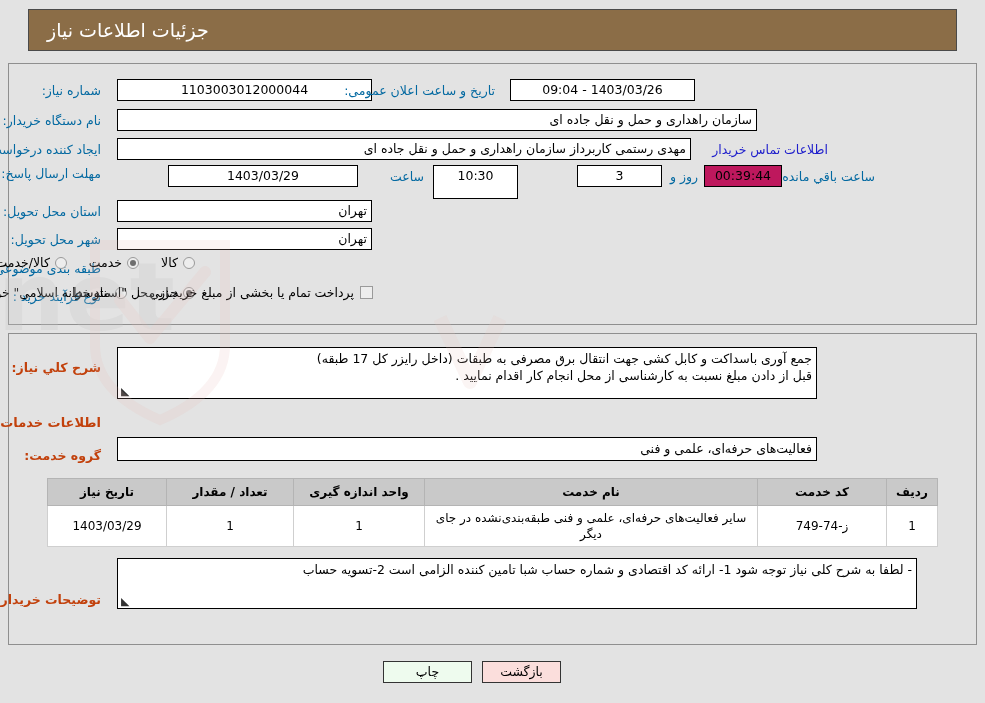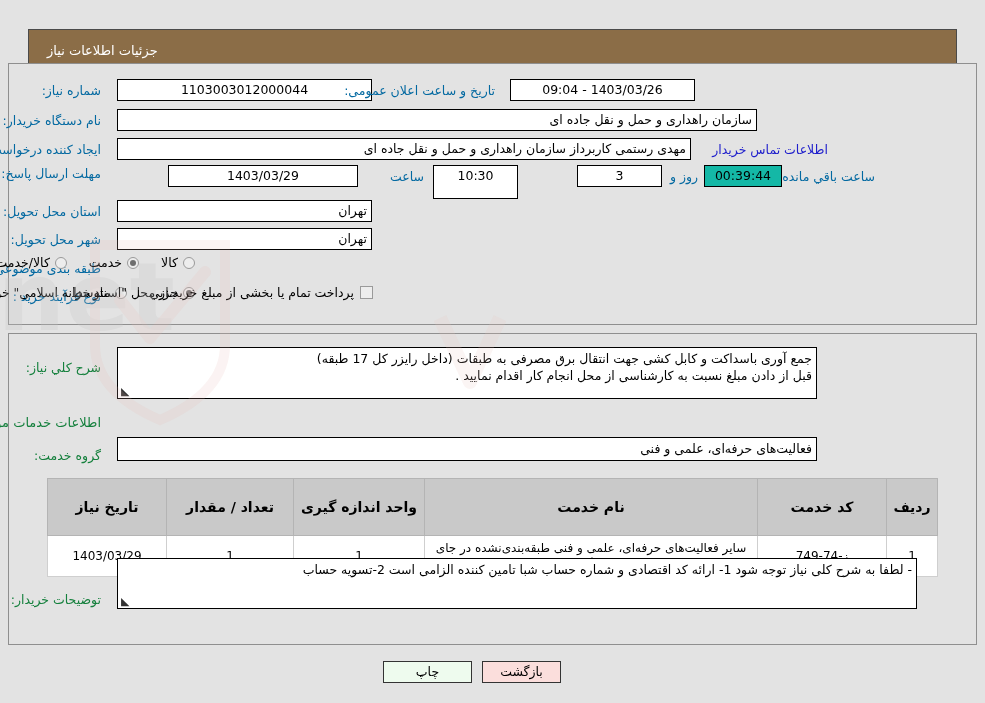--- a/index.html
+++ b/index.html
@@ -32,29 +32,28 @@
   .header-bar {
     position: absolute;
     right: 28px;
     top: 9px;
     width: 929px;
     height: 42px;
     background: #8b6d47;
     border: 1px solid #4a4a4a;
     box-sizing: border-box;
     color: #ffffff;
-    font-size: 13px;
+    font-size: 19px;
     display: flex;
     align-items: center;
     justify-content: flex-start;
     padding-right: 8px;
     padding-left: 18px;
     flex-direction: row-reverse;
     z-index: 2;
-    margin-top: 20px;
   }
   .header-title { white-space: nowrap; }
 
   
   .panel {
     position: absolute;
     border: 1px solid #8f8f8f;
     box-sizing: border-box;
     background: #e3e3e3;
     z-index: 2;
@@ -67,43 +66,43 @@
     position: absolute;
     font-size: 12.5px;
     color: #0369a1;
     white-space: nowrap;
     line-height: 15px;
     z-index: 3;
   }
   .lbl-b {
     position: absolute;
     font-size: 12.5px;
-    color: #15803d;
-    font-weight: normal;
+    color: #c2410c;
+    font-weight: bold;
     white-space: nowrap;
     line-height: 15px;
     z-index: 3;
   }
   .fld {
     position: absolute;
     border: 1px solid #000;
     background: #ffffff;
     box-sizing: border-box;
     font-size: 12.5px;
     color: #000;
     font-family: "DejaVu Sans", "Liberation Sans", sans-serif;
     line-height: 18px;
     padding: 0 4px;
     white-space: nowrap;
     overflow: hidden;
     text-align: center;
     z-index: 3;
   }
   .fld.right { text-align: right; }
-  .fld.cream { background: #14b8a6; }
+  .fld.cream { background: #be185d; }
 
   .link {
     position: absolute;
     font-size: 12.5px;
     color: #2020cc;
     white-space: nowrap;
     cursor: pointer;
     z-index: 3;
   }
 
@@ -187,22 +186,22 @@
     font-size: 12px;
     z-index: 3;
     background: #fff;
   }
   .tbl th {
     background: #c9c9c9;
     border: 1px solid #b4b4b4;
     font-weight: bold;
     color: #000;
     height: 24px;
-    padding: 16px 4px;
-    font-size: 14px;
+    padding: 1px 4px;
+    font-size: 12px;
     text-align: center;
   }
   .tbl td {
     background: #ffffff;
     border: 1px solid #cfcfcf;
     color: #000;
     padding: 4px 6px;
     font-size: 12px;
     text-align: center;
     vertical-align: middle;

